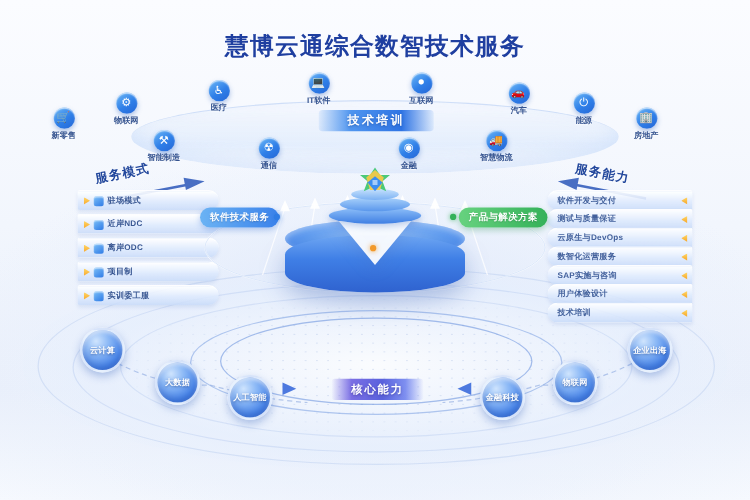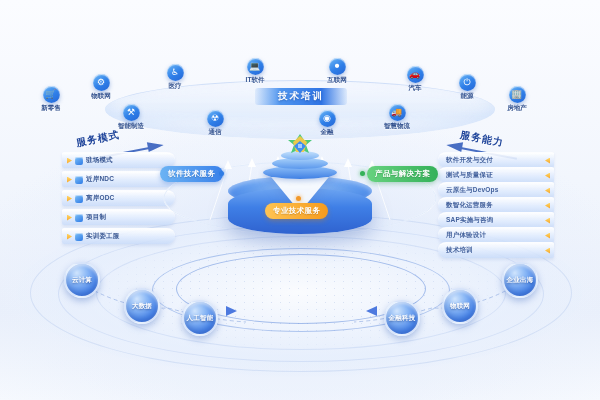--- a/index.html
+++ b/index.html
@@ -166,20 +166,21 @@
   <div class="floor-ring" style="left:58px;top:226px;width:484px;height:134px;border-color:rgba(150,178,230,.26);"></div>
   <div class="floor-ring" style="left:96px;top:236px;width:408px;height:112px;border-color:rgba(145,175,228,.24);"></div>
   <div class="floor-fill" style="left:96px;top:236px;width:408px;height:112px;opacity:.5;
        background-image:radial-gradient(rgba(120,150,210,.45) 0.6px, transparent 0.7px);
        background-size:9px 7px;
        -webkit-mask-image:radial-gradient(ellipse at 50% 50%,#000 42%,transparent 76%);
        mask-image:radial-gradient(ellipse at 50% 50%,#000 42%,transparent 76%);"></div>
   <div class="floor-ring" style="left:152px;top:248px;width:296px;height:82px;border-color:rgba(96,140,220,.45);"></div>
   <div class="floor-ring" style="left:176px;top:254px;width:248px;height:68px;border-color:rgba(86,132,218,.5);"></div>
 
+  <div id="title">慧博云通综合数智技术服务</div>
 
   <div id="arc-wrap">
     <div class="arc-band"></div>
 
     <div class="ind-node" style="left:24px;top:28px;">
       <div class="ind-ico">🛒</div>
       <div class="ind-label">新零售</div>
     </div>
     <div class="ind-node" style="left:74px;top:16px;">
       <div class="ind-ico">⚙</div>
@@ -335,32 +336,32 @@
     <svg id="star-icon" viewBox="0 0 30 28">
       <path d="M15 2 L19 8 L27 8 L21 13 L24 21 L15 17 L6 21 L9 13 L3 8 L11 8 Z" fill="#4cc97a"></path>
       <path d="M15 4 L22 10 L19 20 L11 20 L8 10 Z" fill="#f7c948" opacity=".92"></path>
       <path d="M15 9 L21 14 L15 21 L9 14 Z" fill="#3b8ef0"></path>
       <path d="M13 12 L17 12 L17 16 L13 16 Z" fill="#ffffff" opacity=".55"></path>
     </svg>
   </div>
 
   <div class="tag" id="tag-prod">产品与解决方案</div>
   <div class="tag" id="tag-soft">软件技术服务</div>
-  <div class="tag" id="tag-pro">专业技术服务</div>
   <div class="tag-dot" id="dot-soft"></div>
   <div class="tag-dot" id="dot-prod"></div>
   <div class="tag-dot" id="dot-pro"></div>
 
   <svg style="position:absolute;left:40px;top:258px;width:520px;height:76px;" viewBox="0 0 520 76">
     <path d="M42 26 Q86 52 128 50" fill="none" stroke="rgba(130,160,220,.55)" stroke-width="1" stroke-dasharray="4 3"></path>
     <path d="M128 50 Q172 62 206 64" fill="none" stroke="rgba(130,160,220,.55)" stroke-width="1" stroke-dasharray="4 3"></path>
     <path d="M478 26 Q434 52 392 50" fill="none" stroke="rgba(130,160,220,.55)" stroke-width="1" stroke-dasharray="4 3"></path>
     <path d="M392 50 Q348 62 314 64" fill="none" stroke="rgba(130,160,220,.55)" stroke-width="1" stroke-dasharray="4 3"></path>
   </svg>
 
+  <div id="core-banner">核心能力</div>
 
   <div class="core-node" style="left:62px;top:262px;">
     <div class="core-ball">云计算</div>
   </div>
   <div class="core-node" style="left:122px;top:288px;">
     <div class="core-ball">大数据</div>
   </div>
   <div class="core-node" style="left:180px;top:300px;">
     <div class="core-ball">人工智能</div>
   </div>

